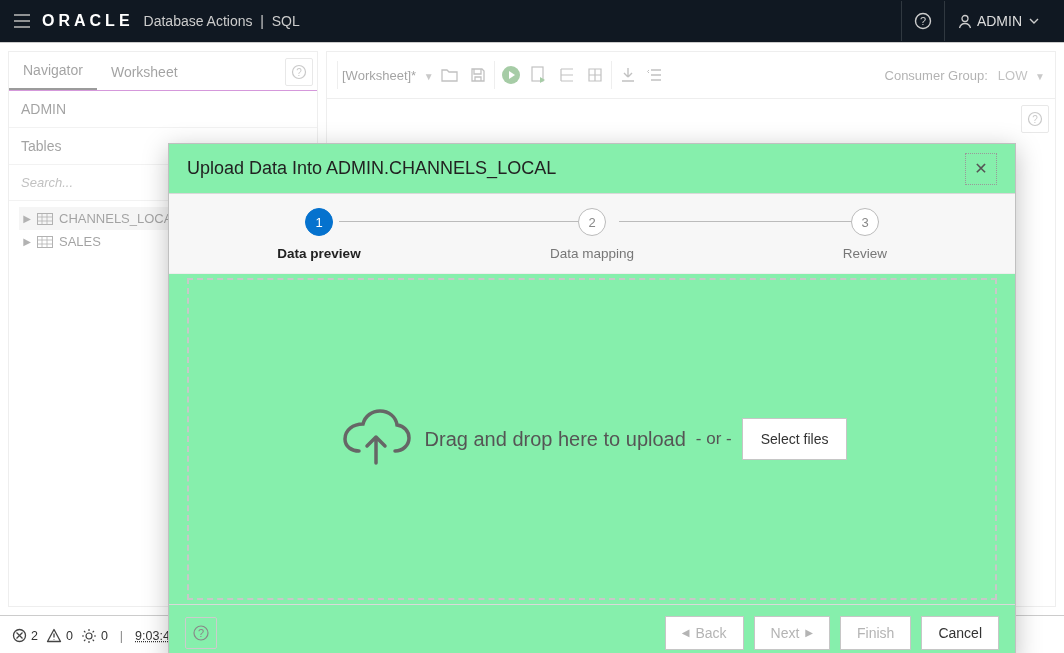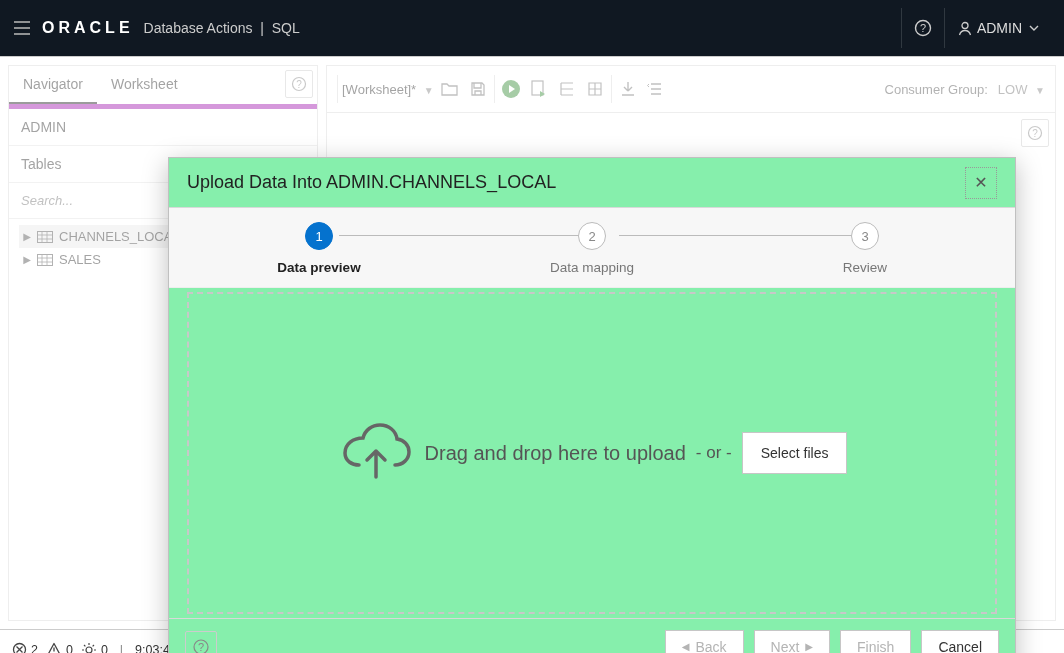--- a/index.html
+++ b/index.html
@@ -1,27 +1,27 @@
 <!DOCTYPE html>
 <html><head>
 <meta charset="utf-8">
 <style>
   * { box-sizing: border-box; margin: 0; padding: 0; font-family: "Segoe UI", "Helvetica Neue", Arial, sans-serif; }
   html, body { width: 1064px; height: 653px; overflow: hidden; background: #fff; }
-  .topbar { height: 56px; background: #101822; color: #fff; display: flex; align-items: center; padding: 0 8px; font-size: 14px; }
+  .topbar { height: 42px; background: #101822; color: #fff; display: flex; align-items: center; padding: 0 8px; font-size: 14px; }
   .hamburger { width: 28px; display: flex; justify-content: center; align-items: center; cursor: pointer; color:#aaa; }
   .oracle-logo { font-family: Arial, sans-serif; font-weight: 700; letter-spacing: 4px; font-size: 16px; margin: 0 10px 0 6px; }
   .topbar-title { color: #ccc; font-weight: 300; }
   .topbar-spacer { flex: 1; }
   .topbar-box { height: 40px; min-width: 40px; border-left: 1px solid #303840; display: flex; align-items: center; justify-content: center; padding: 0 12px; color:#ddd; }
   .topbar-user svg { margin-right:4px; }
 
   .workspace { position: relative; height: 573px; background: #fff; display: flex; border-top:1px solid #ccc;}
   .leftcol { width: 310px; border: 1px solid #d9d9d9; margin: 8px; display: flex; flex-direction: column; }
-  .lefttabs { display: flex; background:#fff; border-bottom:5px solid #a21caf; align-items:flex-start; }
+  .lefttabs { display: flex; background:#fff; border-bottom:1px solid #a21caf; align-items:flex-end; }
   .lefttab { padding: 10px 14px; font-size: 14px; color:#333; }
   .lefttab.active { border-bottom: 2px solid #222; }
   .lefttabs .spacer { flex:1; }
   .lefttabs .helpbox { width:28px; height:28px; border:1px solid #ccc; margin:4px; display:flex; align-items:center; justify-content:center; color:#666; font-size:14px; border-radius:2px;}
   .schema-row { padding: 10px 12px; border-bottom:1px solid #e3e3e3; font-size:14px; color:#333; }
   .search-row { display:flex; align-items:center; border-bottom:1px solid #e3e3e3; }
   .search-row input { flex:1; border:none; outline:none; padding:10px 12px; font-size:13px; font-style:italic; color:#14532d; }
   .tree { padding: 6px 10px; }
   .tree-item { display:flex; align-items:center; padding:4px 2px; font-size:13px; color:#333; cursor:pointer; }
   .tree-item .caret { width:12px; text-align:center; color:#555; font-size:10px; margin-right:4px;}

